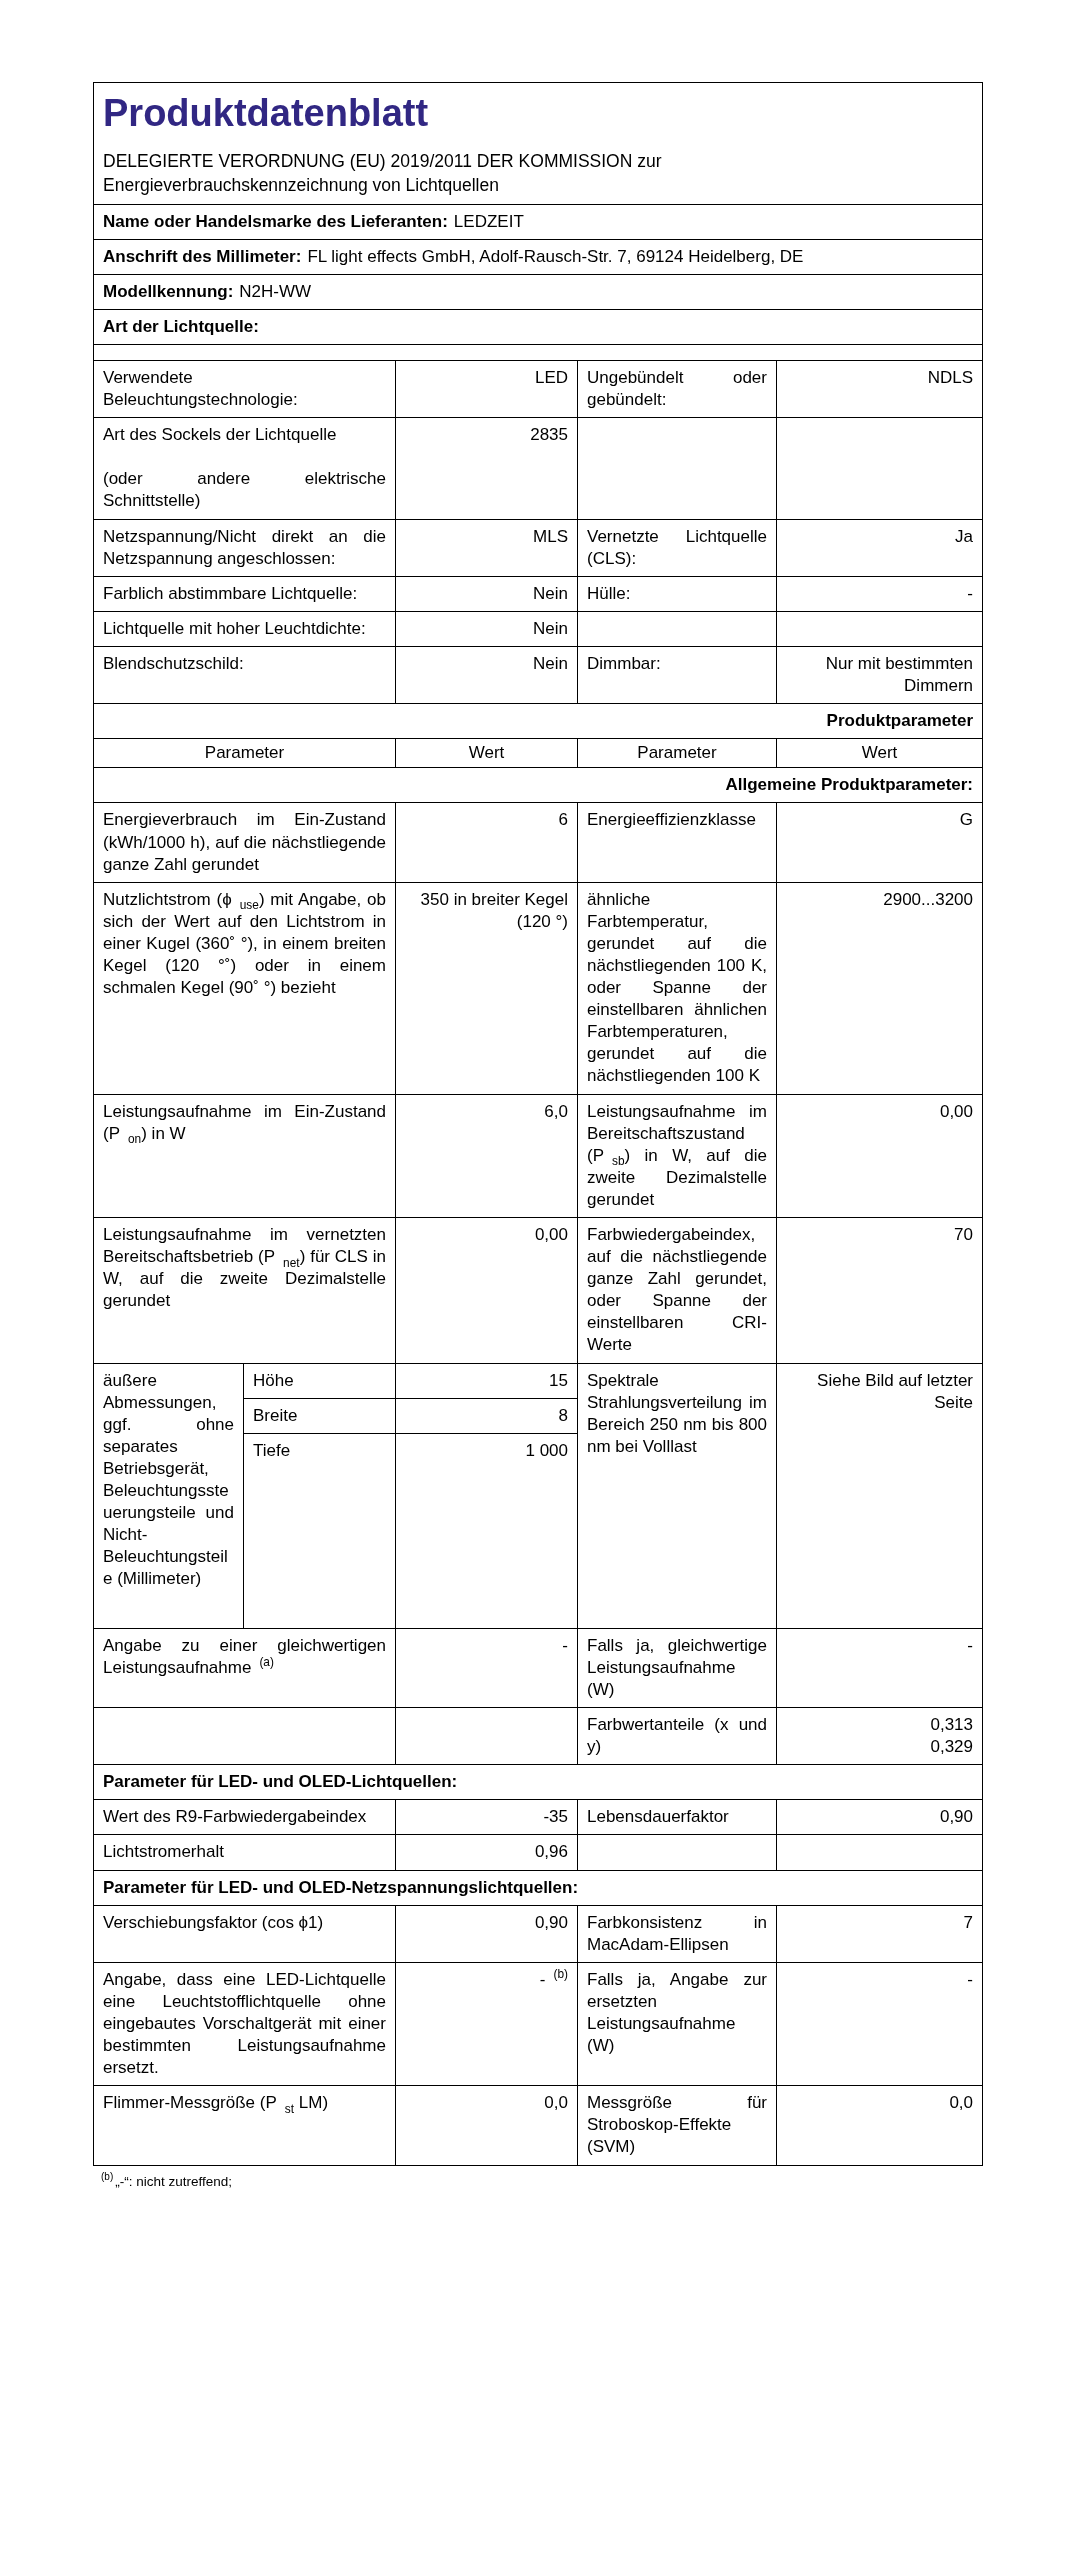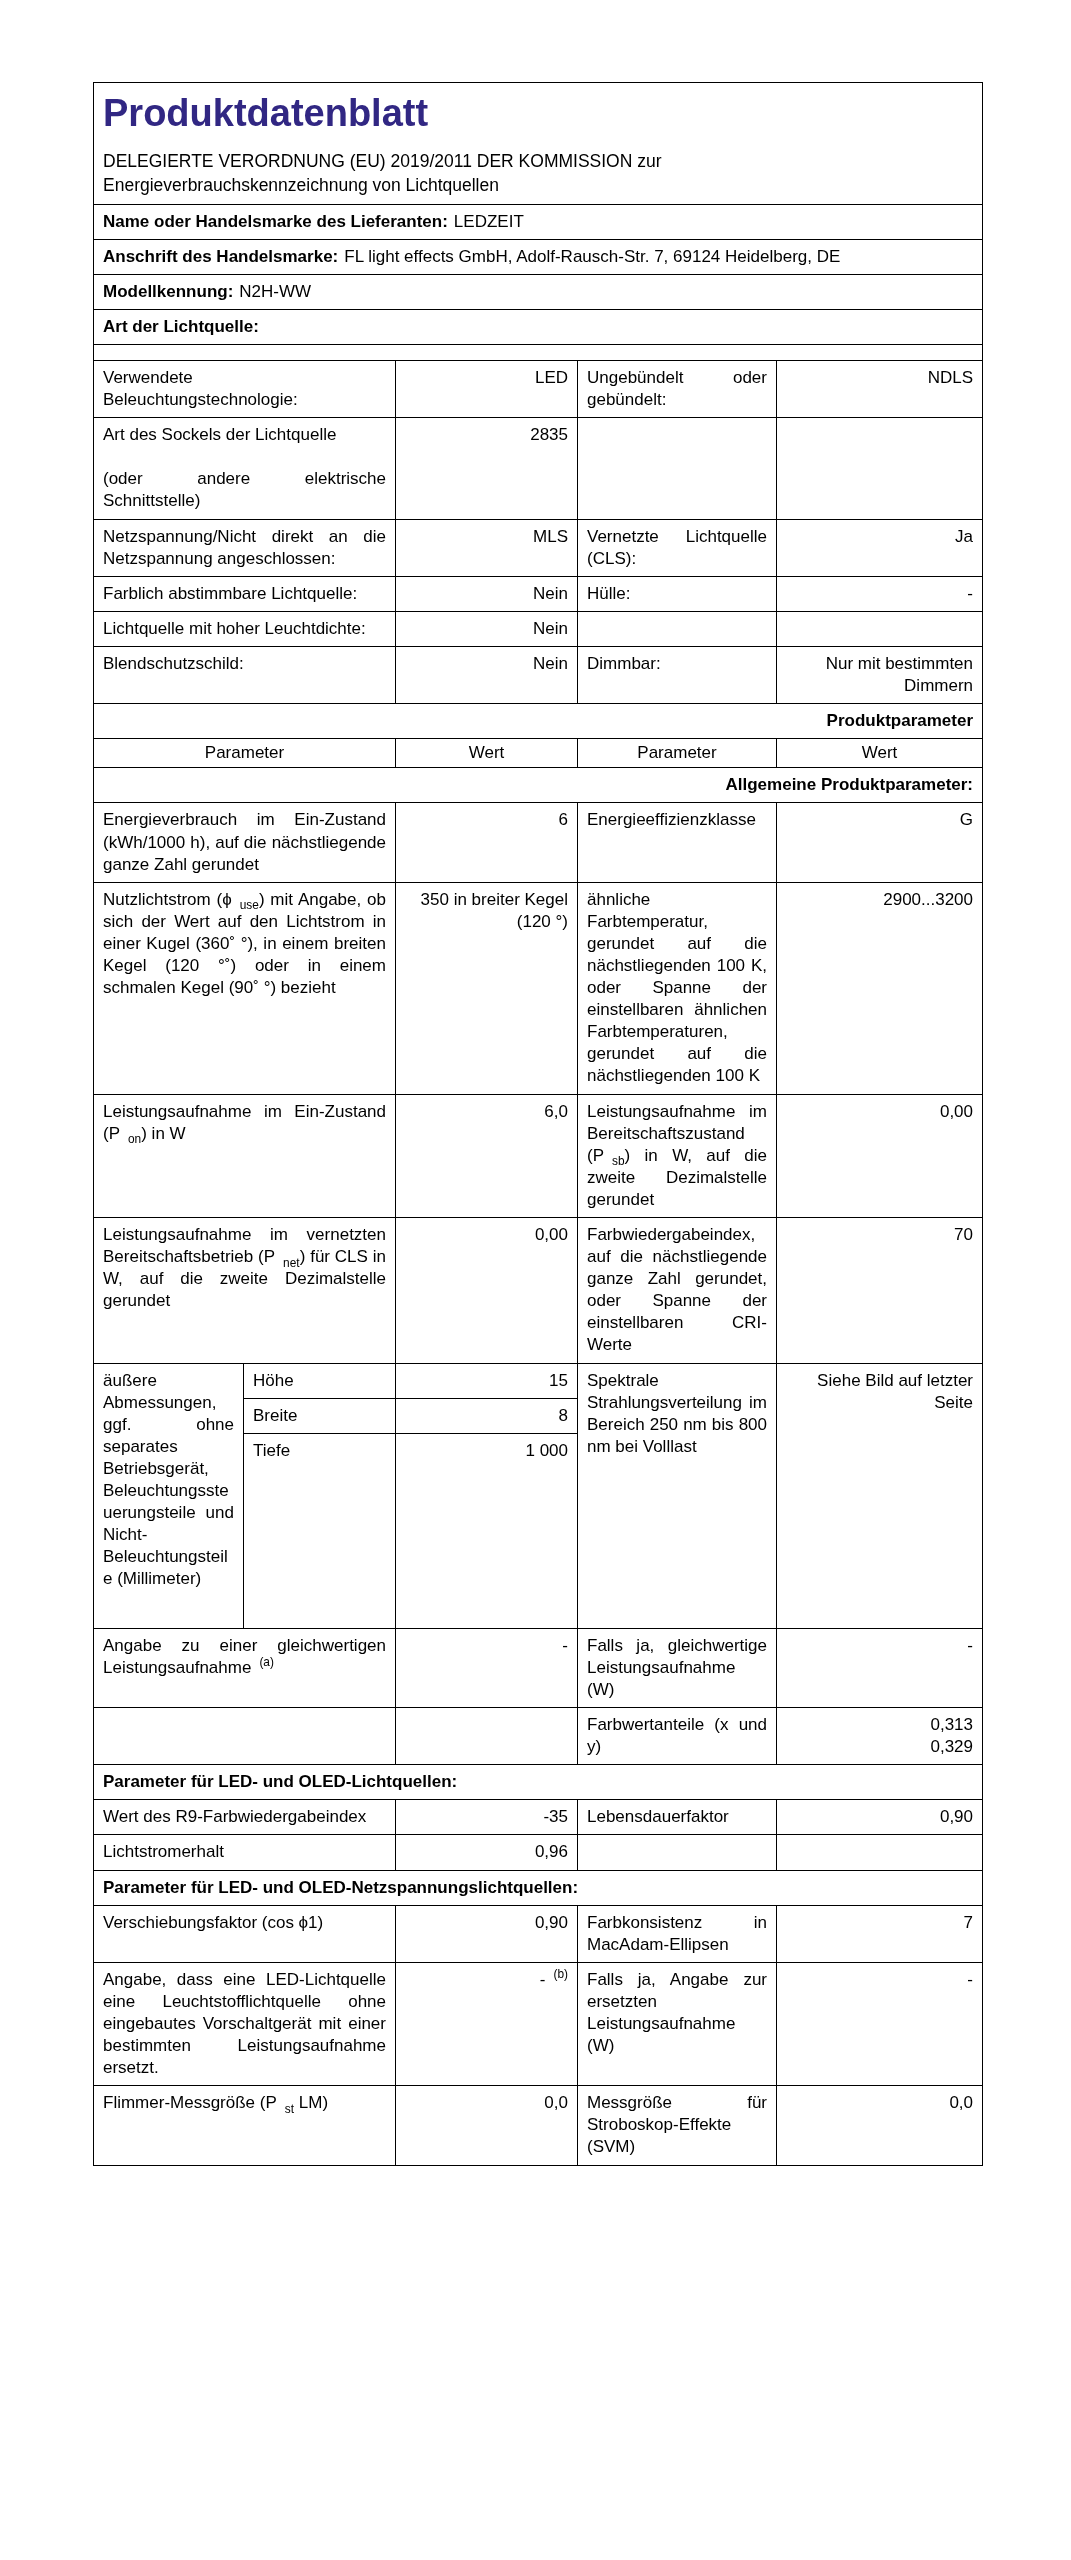--- a/index.html
+++ b/index.html
@@ -70,21 +70,21 @@
         </td>
       </tr>
 
       <tr>
         <td colspan="5" class="info-cell">
           <span class="info-label">Name oder Handelsmarke des Lieferanten:</span><span>LEDZEIT</span>
         </td>
       </tr>
       <tr>
         <td colspan="5" class="info-cell">
-          <span class="info-label">Anschrift des Handelsmarke:</span><span>FL light effects GmbH, Adolf-Rausch-Str. 7, 69124 Heidelberg, DE</span>
+          <span class="info-label">Anschrift des Millimeter:</span><span>FL light effects GmbH, Adolf-Rausch-Str. 7, 69124 Heidelberg, DE</span>
         </td>
       </tr>
       <tr>
         <td colspan="5" class="info-cell">
           <span class="info-label">Modellkennung:</span><span>N2H-WW</span>
         </td>
       </tr>
 
       <tr>
         <td colspan="5" class="sec-title">Art der Lichtquelle:</td>
@@ -231,15 +231,16 @@
       <tr>
         <td colspan="2" class="param">Flimmer-Messgröße (P<sub>st</sub> LM)</td>
         <td class="val">0,0</td>
         <td class="param">Messgröße für Stroboskop-Effekte (SVM)</td>
         <td class="val">0,0</td>
       </tr>
     </tbody>
       </table>
 
     <div class="footnotes">
+      <div><sup>(b)</sup><span>„-“: nicht zutreffend;</span></div>
     </div>
   </div>
 </div>
 
 </body></html>

